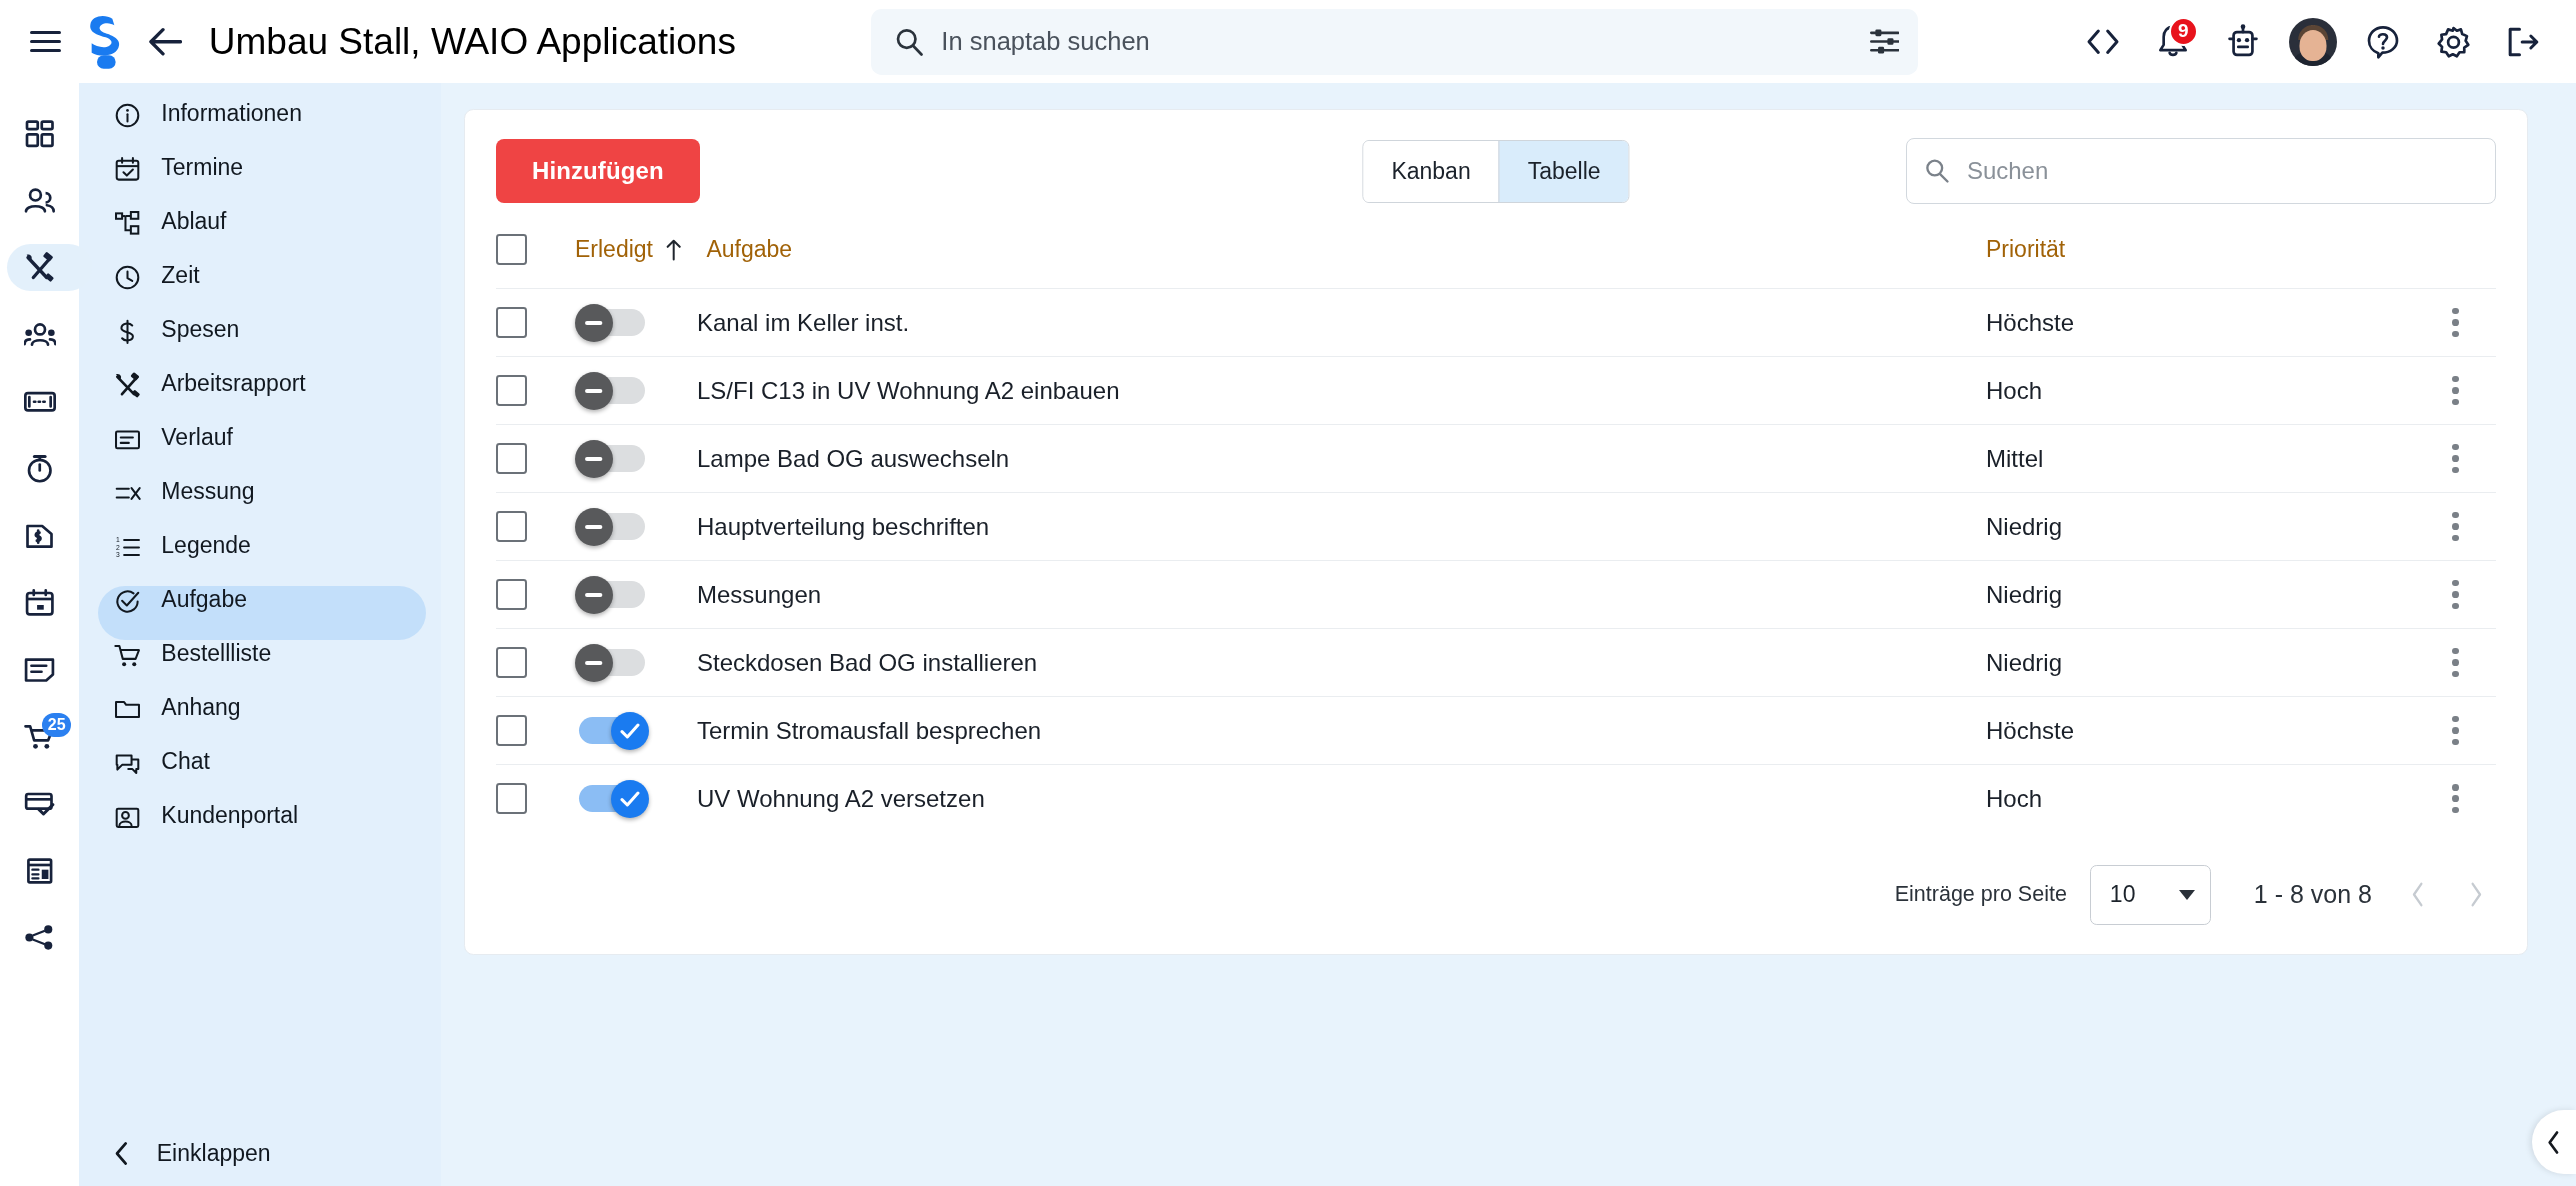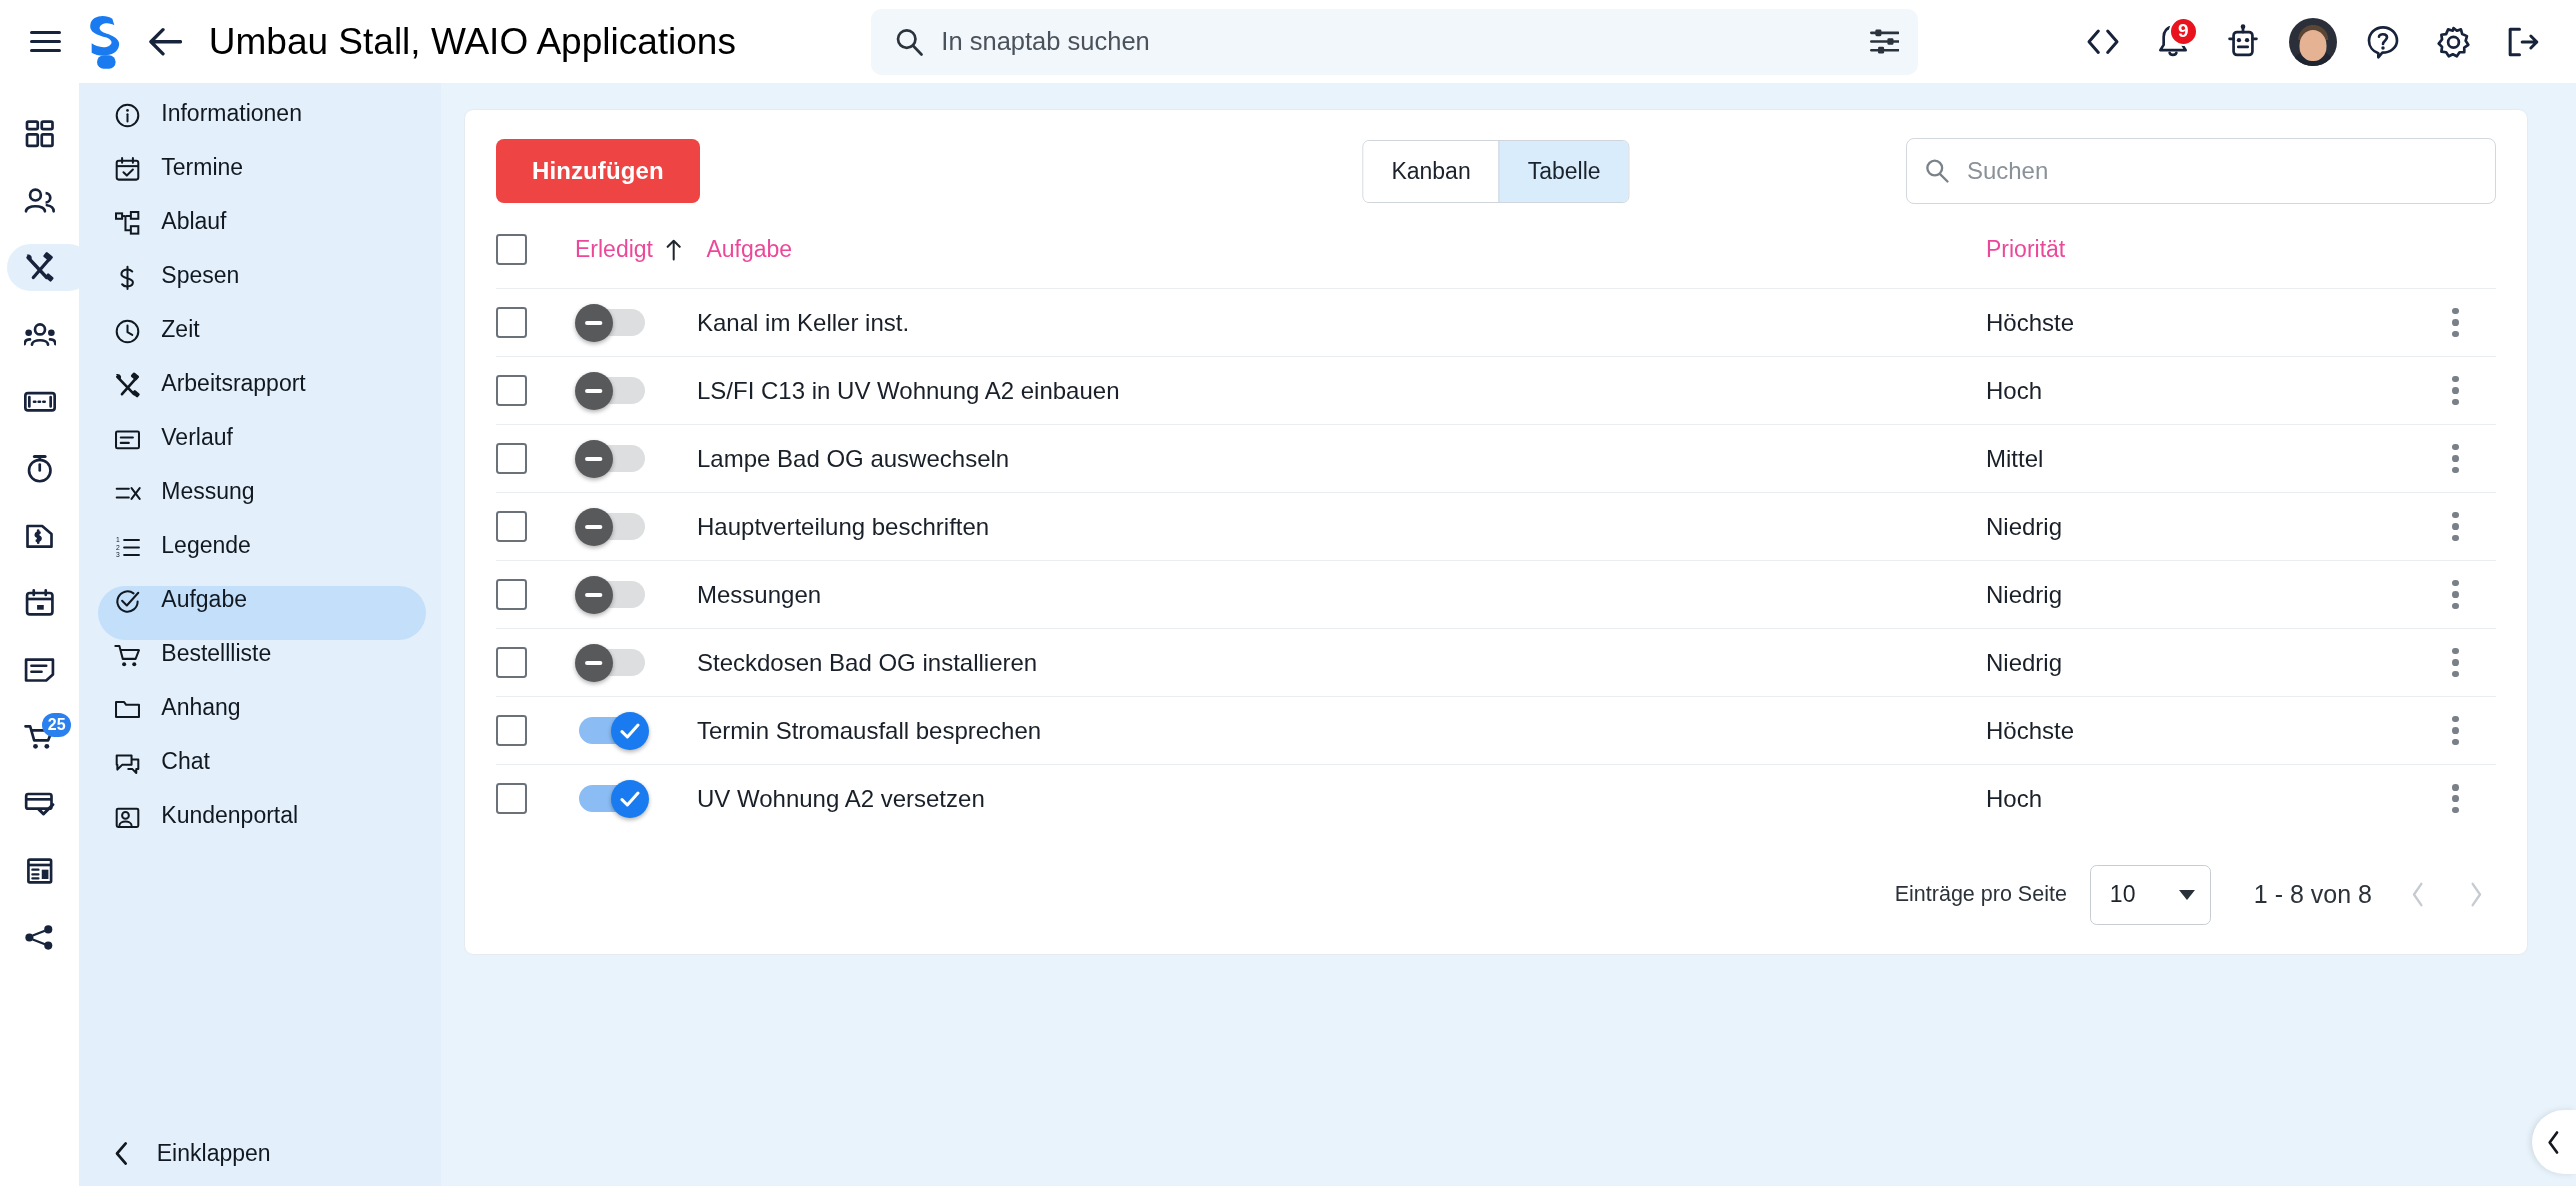--- a/index.html
+++ b/index.html
@@ -154,21 +154,21 @@
 
   
   table.tasks { width: 100%; border-collapse: collapse; margin-top: 29.5px; table-layout: fixed; }
   table.tasks th, table.tasks td { text-align: left; vertical-align: middle; }
   col.c-check { width: 79px; }
   col.c-toggle { width: 122px; }
   col.c-task { width: auto; }
   col.c-prio { width: 429px; }
   col.c-menu { width: 81px; }
   table.tasks thead th {
-    padding: 0 0 23px 0; font-weight: 400; font-size: 23px; color: #ec4899;
+    padding: 0 0 23px 0; font-weight: 400; font-size: 23px; color: #a16207;
   }
   .th-inner { display: flex; align-items: center; gap: 12px; }
   table.tasks tbody tr { border-top: 1.3px solid #eaedf0; }
   table.tasks tbody td { height: 68px; padding: 0; font-size: 24px; color: #1a2029; }
   .cell-task { padding-left: 1.3px; }
 
   .cb {
     width: 31px; height: 31px; border: 2px solid #6b7178; border-radius: 3.4px;
     background: #fff; cursor: pointer; display:block;
   }
@@ -495,35 +495,35 @@
               <path d="M17 9 L17 30 L25 30 M17 9 L25 9" fill="none" stroke="#111820" stroke-width="3"></path>
               <path d="M12 9 L17 9" stroke="#111820" stroke-width="3"></path>
             </svg>
         </span>
         <span class="si-label">Ablauf</span>
       </div>
 
       <div class="side-item">
         <span class="side-icon">
           <svg width="27" height="27" viewBox="0 0 40 40">
+              <circle cx="20" cy="20" r="16" fill="none" stroke="#111820" stroke-width="3"></circle>
+              <path d="M20 11 L20 21 L27 25" fill="none" stroke="#111820" stroke-width="3" stroke-linecap="round" stroke-linejoin="round"></path>
+            </svg>
+        </span>
+        <span class="si-label">Zeit</span>
+      </div>
+
+      <div class="side-item">
+        <span class="side-icon">
+          <svg width="27" height="27" viewBox="0 0 40 40">
               <path d="M27 11 C22 6 11 8 11 15 C11 22 28 20 28 27 C28 34 16 35 12 30" fill="none" stroke="#111820" stroke-width="3" stroke-linecap="round"></path>
               <path d="M20 4 L20 37" stroke="#111820" stroke-width="3" stroke-linecap="round"></path>
             </svg>
         </span>
         <span class="si-label">Spesen</span>
-      </div>
-
-      <div class="side-item">
-        <span class="side-icon">
-          <svg width="27" height="27" viewBox="0 0 40 40">
-              <circle cx="20" cy="20" r="16" fill="none" stroke="#111820" stroke-width="3"></circle>
-              <path d="M20 11 L20 21 L27 25" fill="none" stroke="#111820" stroke-width="3" stroke-linecap="round" stroke-linejoin="round"></path>
-            </svg>
-        </span>
-        <span class="si-label">Zeit</span>
       </div>
 
       <div class="side-item">
         <span class="side-icon">
           <svg width="28" height="27" viewBox="0 0 42 40">
               <path d="M5 7 L30 33" stroke="#111820" stroke-width="4" stroke-linecap="round"></path>
               <path d="M35 7 L12 33" stroke="#111820" stroke-width="4" stroke-linecap="round"></path>
               <rect x="26" y="2" width="11" height="8" rx="2" transform="rotate(40 31 6)" fill="#111820"></rect>
               <path d="M3 3 C9 1 13 7 9 11 Z" fill="#111820"></path>
               <rect x="27" y="29" width="11" height="7" rx="2" transform="rotate(40 33 33)" fill="#111820"></rect>

